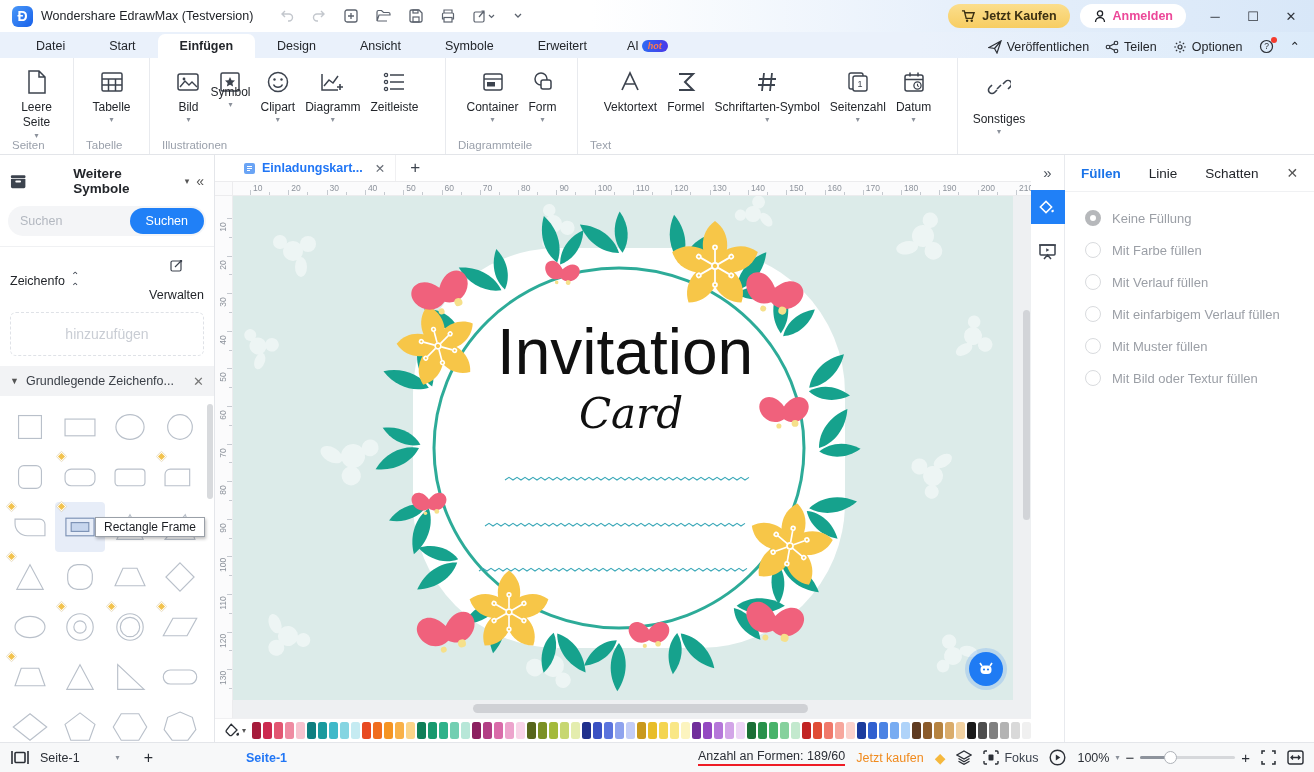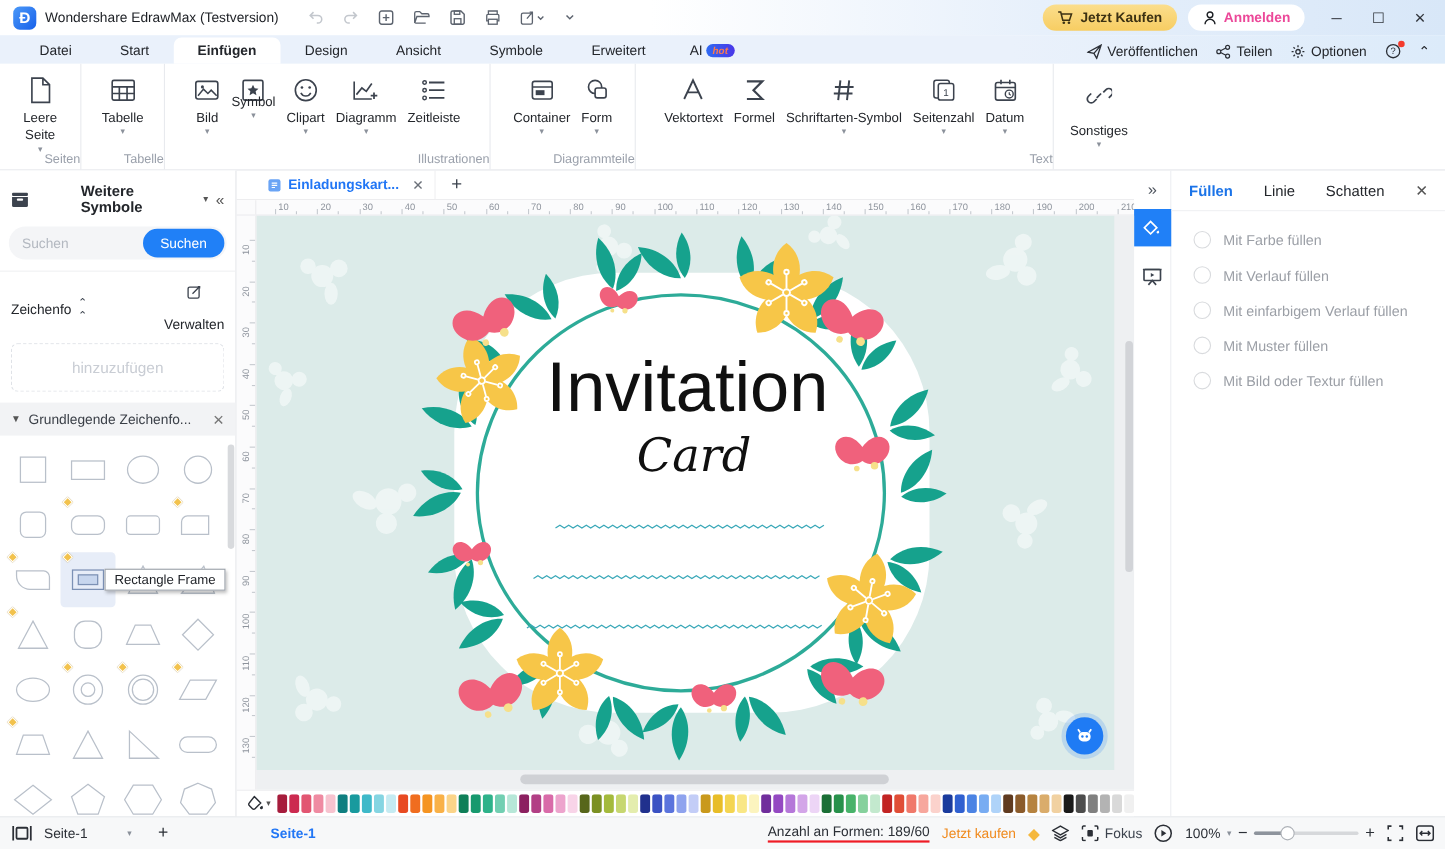--- a/index.html
+++ b/index.html
@@ -25,21 +25,21 @@
   .ai-wrap{display:flex;align-items:center;gap:3px;padding:5px 10px 5px 18px;cursor:pointer;}
   .hotbadge{background:linear-gradient(90deg,#2f6bf3,#4a37e8);color:#ff7a4d;font-size:9px;font-weight:bold;font-style:italic;border-radius:7px;padding:1px 6px;}
   .mright{margin-left:auto;display:flex;align-items:center;gap:16px;padding:0 14px 4px 0;color:#23262b;}
   .mitem{display:flex;align-items:center;gap:5px;cursor:pointer;}
   .help{position:relative;}
   .help .dot{position:absolute;top:-2px;right:-3px;width:6px;height:6px;border-radius:50%;background:#f43b2d;}
   
   .ribbon{height:97px;background:#fff;border-bottom:1px solid #e3e5e9;display:flex;position:relative;}
   .rgroup{position:relative;display:flex;justify-content:center;align-items:flex-start;border-right:1px solid #e8eaee;padding:6px 4px 18px;}
   .rgroup:last-child{border-right:none;}
-  .gcap{position:absolute;bottom:3px;left:0;right:0;text-align:right;font-size:11.5px;color:#9aa0ab;}
+  .gcap{position:absolute;bottom:3px;left:12px;right:0;text-align:left;font-size:11.5px;color:#9aa0ab;}
   .rbtn{display:flex;flex-direction:column;align-items:center;padding:3px 5px;cursor:pointer;border-radius:4px;}
   .ricon{height:30px;display:flex;align-items:center;justify-content:center;color:#3c434e;}
   .rlabel{font-size:12px;color:#23262b;margin-top:3px;white-space:nowrap;text-align:center;}
   .rlabel.wrap{white-space:normal;max-width:48px;line-height:1.25;}
   .rcaret{font-size:8px;color:#8b919b;margin-top:1px;}
   
   .main{height:587px;display:flex;}
   
   .lpanel{width:215px;border-right:1px solid #e4e6ea;display:flex;flex-direction:column;position:relative;background:#fff;}
   .lp-head{display:flex;align-items:center;gap:7px;padding:11px 10px 8px;}
@@ -1225,20 +1225,24 @@
 
   <div class="rpanel">
     <div class="rtabs">
       <span class="rtab active">Füllen</span>
       <span class="rtab">Linie</span>
       <span class="rtab">Schatten</span>
       <span class="x">✕</span>
     </div>
     <div class="fopts">
         <div class="fopt">
+          <span class="radio sel"></span>
+          <span>Keine Füllung</span>
+        </div>
+        <div class="fopt">
           <span class="radio"></span>
           <span>Mit Farbe füllen</span>
         </div>
         <div class="fopt">
           <span class="radio"></span>
           <span>Mit Verlauf füllen</span>
         </div>
         <div class="fopt">
           <span class="radio"></span>
           <span>Mit einfarbigem Verlauf füllen</span>

